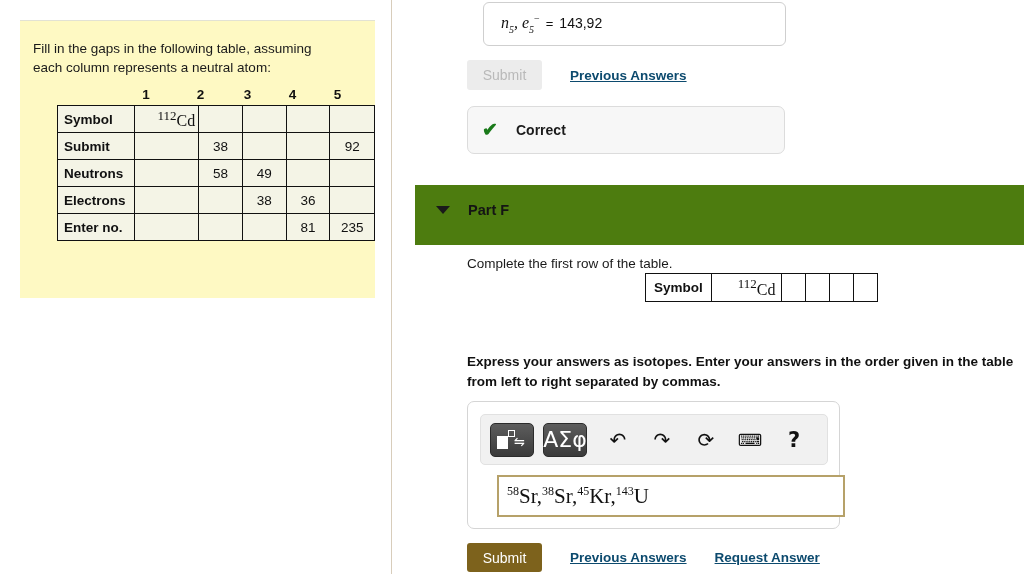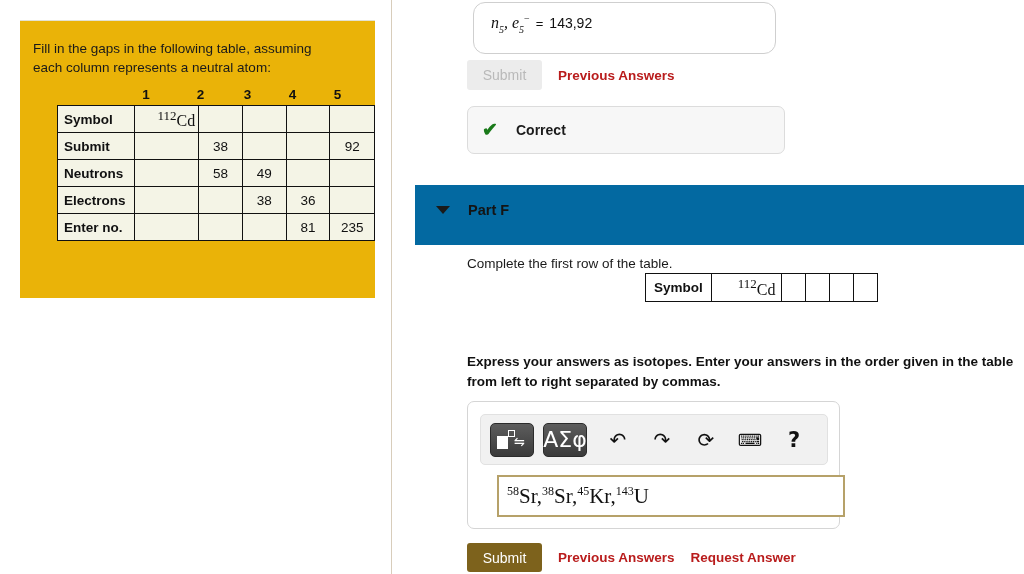--- a/index.html
+++ b/index.html
@@ -9,21 +9,21 @@
     background: #ffffff;
     font-family: "Liberation Sans", sans-serif;
     overflow: hidden;
   }
   .page { position: relative; width: 1024px; height: 574px; background:#fff; }
 
   
   .left-panel {
     position: absolute; left: 20px; top: 20px;
     width: 355px; height: 278px;
-    background: #eab308;
+    background: #fef9c3;
     border-top: 1px solid #e2e2d4;
   }
   .left-prompt {
     margin: 18px 22px 0 13px;
     font-size: 13.5px; color: #1a1a1a; line-height: 1.42;
   }
   .table-wrap { margin: 10px 0 0 37px; }
   .col-head-row { display: flex; margin-left: 66px; }
   .col-head {
     width: 33px; text-align: center;
@@ -65,25 +65,25 @@
   .divider {
     position: absolute; left: 391px; top: 0;
     width: 1px; height: 574px;
     background: #d8cdbb;
   }
 
   
   .right-panel { position: absolute; left: 415px; top: 0; width: 609px; height: 574px; }
 
   .answer-readonly {
-    position: absolute; left: 58px; top: 2px;
-    width: 303px; height: 52px;
+    position: absolute; left: 68px; top: 2px;
+    width: 303px; height: 44px;
     background: #fff;
     border: 1px solid #cfcfcf;
-    border-radius: 12px;
+    border-radius: 6px;
   }
   .answer-readonly .math {
     position: absolute; left: 17px; top: 10px;
     font-family: "Liberation Serif", serif;
     font-style: italic;
     font-size: 16px; color: #111;
     white-space: nowrap;
   }
   .answer-readonly .math sub { font-size: 10px; font-style: italic; vertical-align: sub; }
   .answer-readonly .math .sign { font-size: 10px; vertical-align: super; font-style: normal; }
@@ -93,22 +93,22 @@
   .btn-row-1 { position: absolute; left: 52px; top: 60px; display: flex; align-items: center; }
   .btn-disabled {
     width: 75px; height: 30px;
     background: #ececec;
     border: none; border-radius: 3px;
     color: #b9b9b9; font-size: 14px;
     font-family: "Liberation Sans", sans-serif;
     cursor: default;
   }
   .link-gold {
-    color: #b91c1c; font-size: 13.5px; font-weight: bold;
-    margin-left: 16px; cursor: pointer;
+    color: #0c4a6e; font-size: 13.5px; font-weight: bold;
+    text-decoration: underline; margin-left: 28px; cursor: pointer;
   }
 
   .correct-box {
     position: absolute; left: 467px; top: 106px;
     left: 52px;
     width: 318px; height: 48px;
     background: #f7f7f7;
     border: 1px solid #dcdcdc;
     border-radius: 7px;
   }
@@ -118,21 +118,21 @@
     line-height: 1;
   }
   .correct-label {
     position: absolute; left: 48px; top: 15px;
     font-size: 14px; font-weight: bold; color: #1b1b1b;
   }
 
   .part-band {
     position: absolute; left: 0; top: 185px;
     width: 609px; height: 60px;
-    background: #0369a1;
+    background: #4d7c0f;
   }
   .part-caret {
     position: absolute; left: 21px; top: 21px;
     width: 0; height: 0;
     border-left: 7px solid transparent;
     border-right: 7px solid transparent;
     border-top: 8px solid #1a1a1a;
   }
   .part-title {
     position: absolute; left: 53px; top: 17px;

